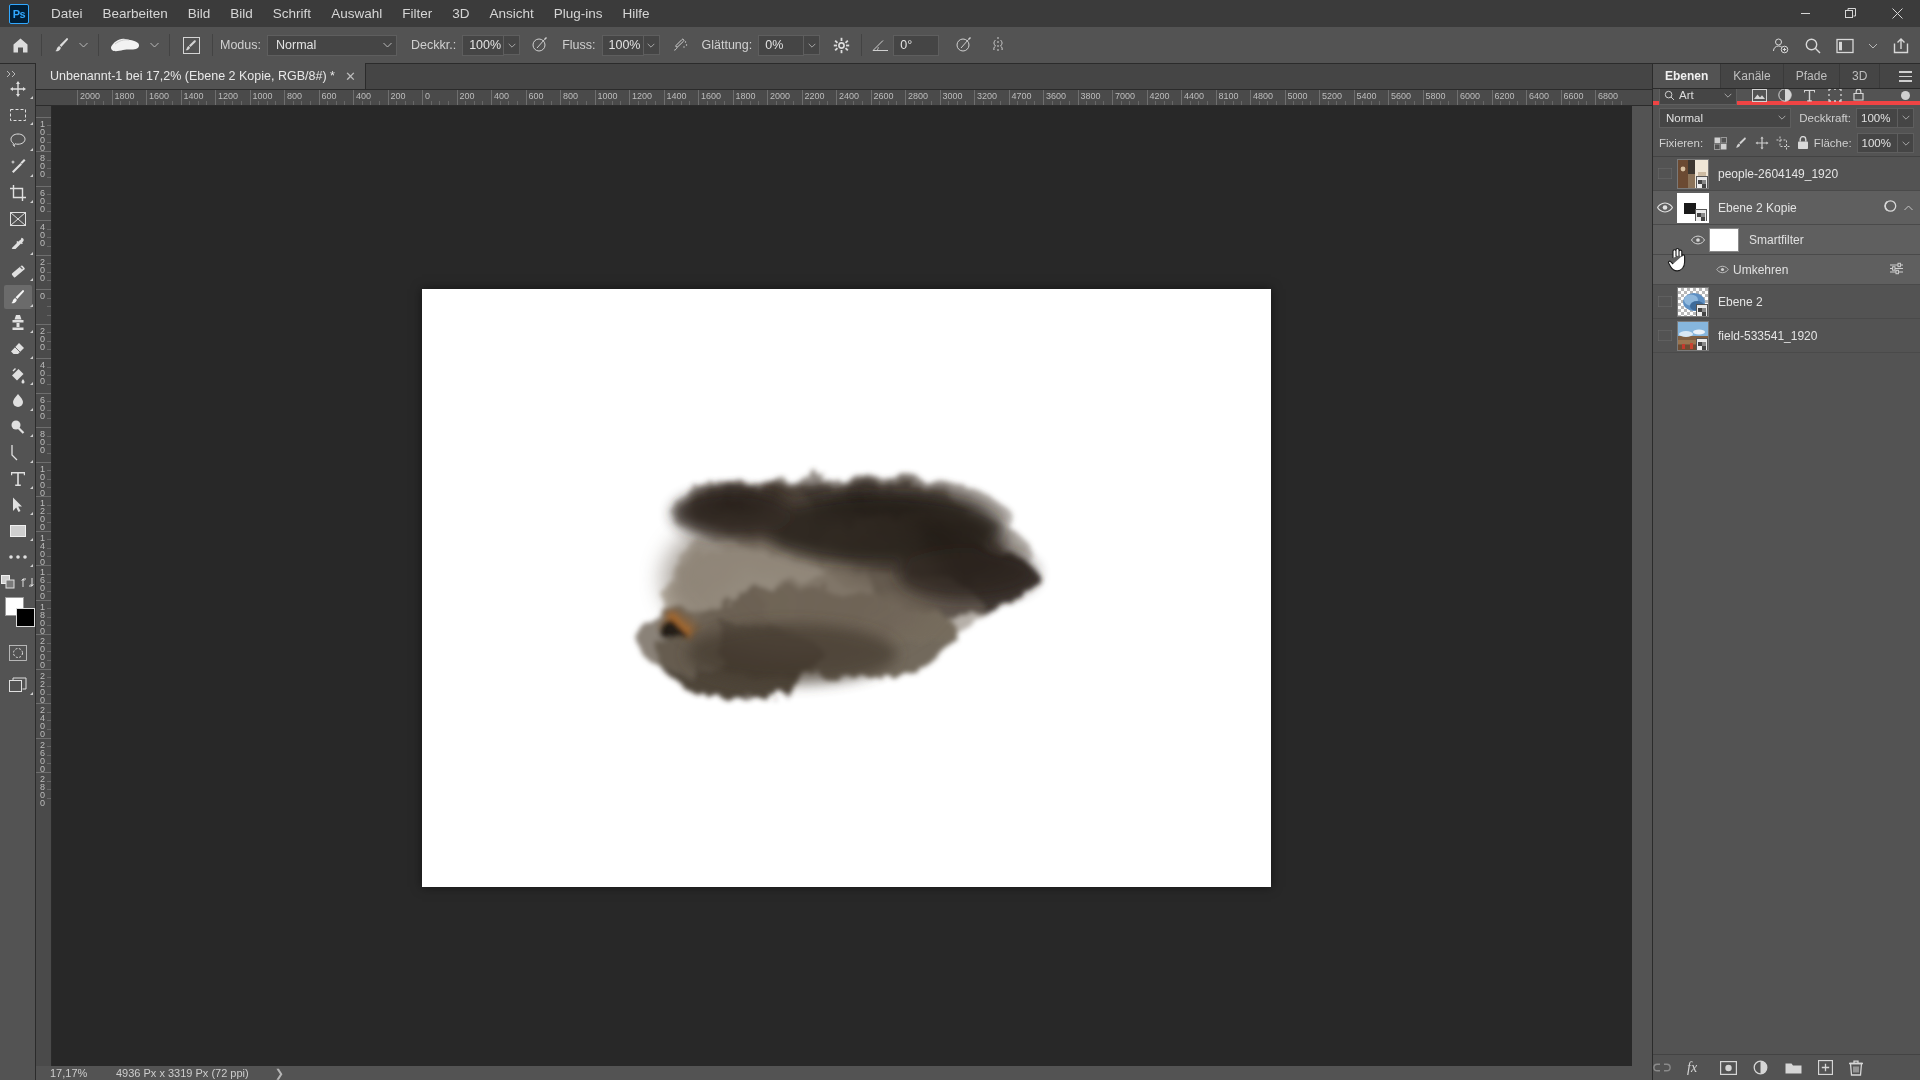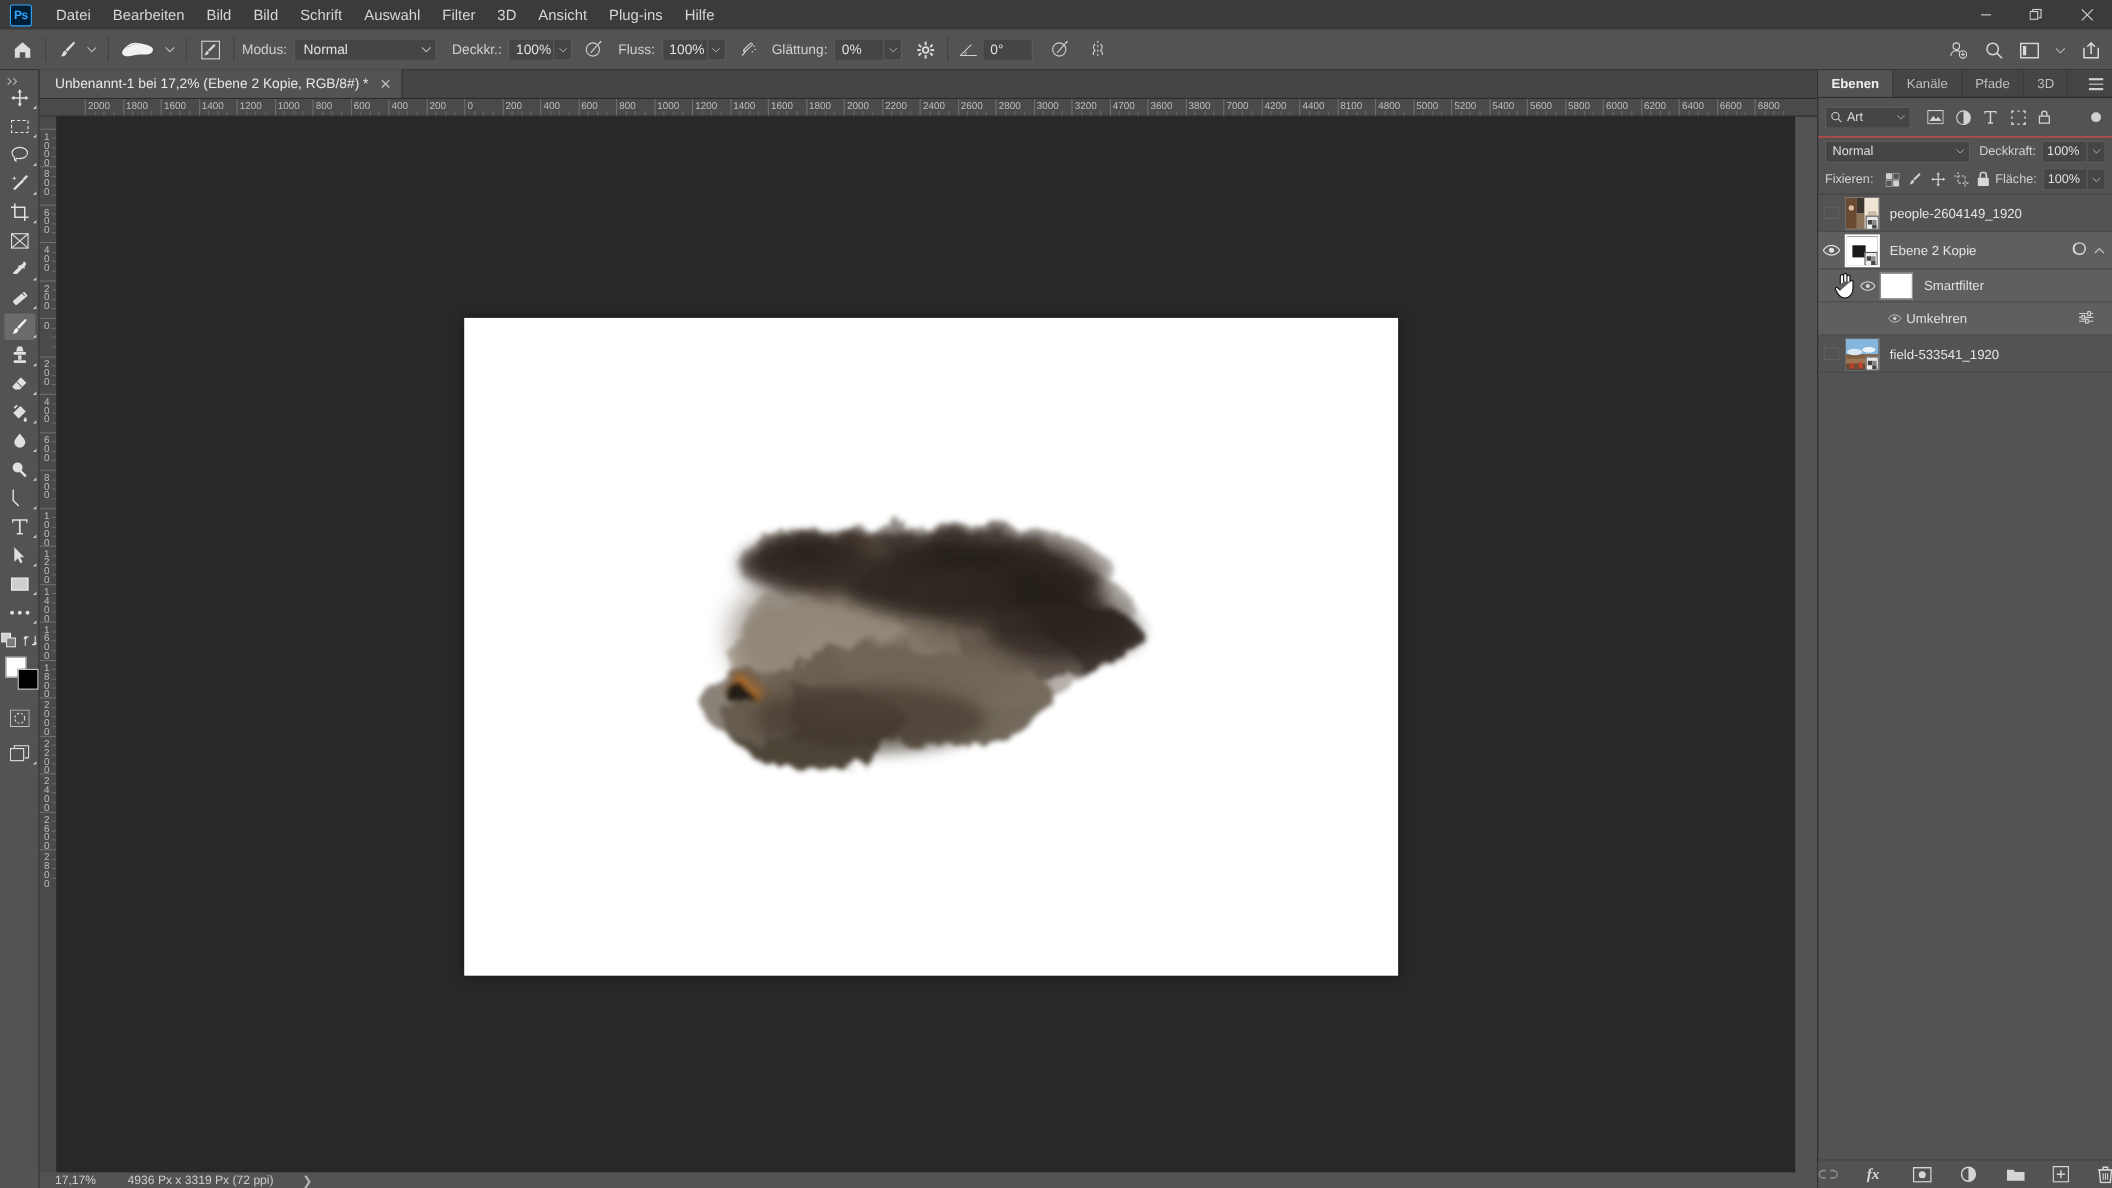--- a/index.html
+++ b/index.html
@@ -151,22 +151,22 @@
   }
   .ptab {
     display:flex; align-items:center; padding:0 12px; font-size:12px; color:#bfbfbf;
     border-right:1px solid #3a3a3a;
   }
   .ptab.active { background:#535353; color:#f0f0f0; font-weight:bold; }
   .panel-menu { position:absolute; right:8px; top:7px; }
   .hamb { width:13px; height:1.5px; background:#cfcfcf; margin-bottom:3px; }
 
   .filterrow {
-    height:36px; display:flex; align-items:center; padding:0 6px; gap:0;
-    border-bottom:1px solid #ef4444;
+    height:16px; display:flex; align-items:center; padding:0 6px; gap:0;
+    border-bottom:4px solid #ef4444;
     text-align:center;
   }
   .kind-select {
     width:78px; height:20px; background:#454545; border:1px solid #5e5e5e;
     display:flex; align-items:center; padding:0 4px; font-size:11.5px; color:#dcdcdc;
     justify-content:space-between;
   }
   .fbtn { width:25px; height:22px; display:flex; align-items:center; justify-content:center; }
   .toggle-knob {
     width:9px; height:9px; border-radius:50%; background:#d0d0d0;
@@ -208,21 +208,21 @@
   .sublayer { height:30px; display:flex; align-items:center; padding-left:34px; border-bottom:1px solid #4a4a4a; }
   .sub-eye { width:22px; display:flex; align-items:center; justify-content:center; }
   .white-sw { width:30px; height:24px; background:#ffffff; border:1px solid #8a8a8a; margin-right:10px; }
   .subname { font-size:12px; color:#e0e0e0; }
   .fx-ring { position:absolute; right:22px; }
   .chevron-up { position:absolute; right:7px; font-size:9px; color:#c6c6c6; }
 
   .panel-footer {
     position:absolute; left:0; bottom:0; width:268px; height:26px;
     background:#535353; border-top:1px solid #434343;
-    display:flex; align-items:center; justify-content:space-between; gap:16px;font-weight:bold;
+    display:flex; align-items:center; justify-content:flex-start; gap:16px;
   }
   .footer-btn { display:flex; align-items:center; justify-content:center; }
 
   .cursor-hand { position:absolute; pointer-events:none; }
 
   .checker {
     background-image:
       linear-gradient(45deg,#b8b8b8 25%,transparent 25%),
       linear-gradient(-45deg,#b8b8b8 25%,transparent 25%),
       linear-gradient(45deg,transparent 75%,#b8b8b8 75%),
@@ -1241,20 +1241,42 @@
       <div style="position:absolute;right:16px">
         <svg width="15" height="13" viewBox="0 0 15 13">
           <path d="M1 3h13M1 6.5h13M1 10h13" stroke="#d0d0d0"></path>
           <rect x="9" y="1.3" width="2.4" height="3.4" fill="#5f5f5f" stroke="#d0d0d0"></rect>
           <rect x="3.6" y="4.8" width="2.4" height="3.4" fill="#5f5f5f" stroke="#d0d0d0"></rect>
           <rect x="7" y="8.3" width="2.4" height="3.4" fill="#5f5f5f" stroke="#d0d0d0"></rect>
         </svg>
       </div>
     </div>
 
+    <div class="layerrow">
+      <div class="eyecol">
+        <svg width="14" height="11" viewBox="0 0 14 11">
+            <rect x="0" y="0" width="14" height="11" fill="none" stroke="#6d6d6d"></rect>
+          </svg>
+      </div>
+      <div class="thumb checker">
+        <svg width="30" height="28" viewBox="0 0 30 28" style="display:block">
+          <ellipse cx="16" cy="14" rx="11" ry="9" fill="#5e8fc2"></ellipse>
+          <ellipse cx="13" cy="12" rx="7" ry="5.5" fill="#8fb8dd"></ellipse>
+          <ellipse cx="19" cy="18" rx="7" ry="5" fill="#3f6b99"></ellipse>
+        </svg>
+        <div class="smartobj-badge">
+          <svg width="10" height="10" viewBox="0 0 10 10">
+            <rect width="10" height="10" fill="#ececec"></rect>
+            <path d="M1 1h4v4H1zM5 5h4v4H5z" fill="#444"></path>
+            <path d="M5 1h4v4H5z" fill="#888"></path>
+          </svg>
+        </div>
+      </div>
+      <div class="layername">Ebene 2</div>
+    </div>
 
     <div class="layerrow">
       <div class="eyecol">
         <svg width="14" height="11" viewBox="0 0 14 11">
             <rect x="0" y="0" width="14" height="11" fill="none" stroke="#6d6d6d"></rect>
           </svg>
       </div>
       <div class="thumb">
         <svg width="30" height="28" viewBox="0 0 30 28" style="display:block">
           <rect width="30" height="16" fill="#86b6dd"></rect>

